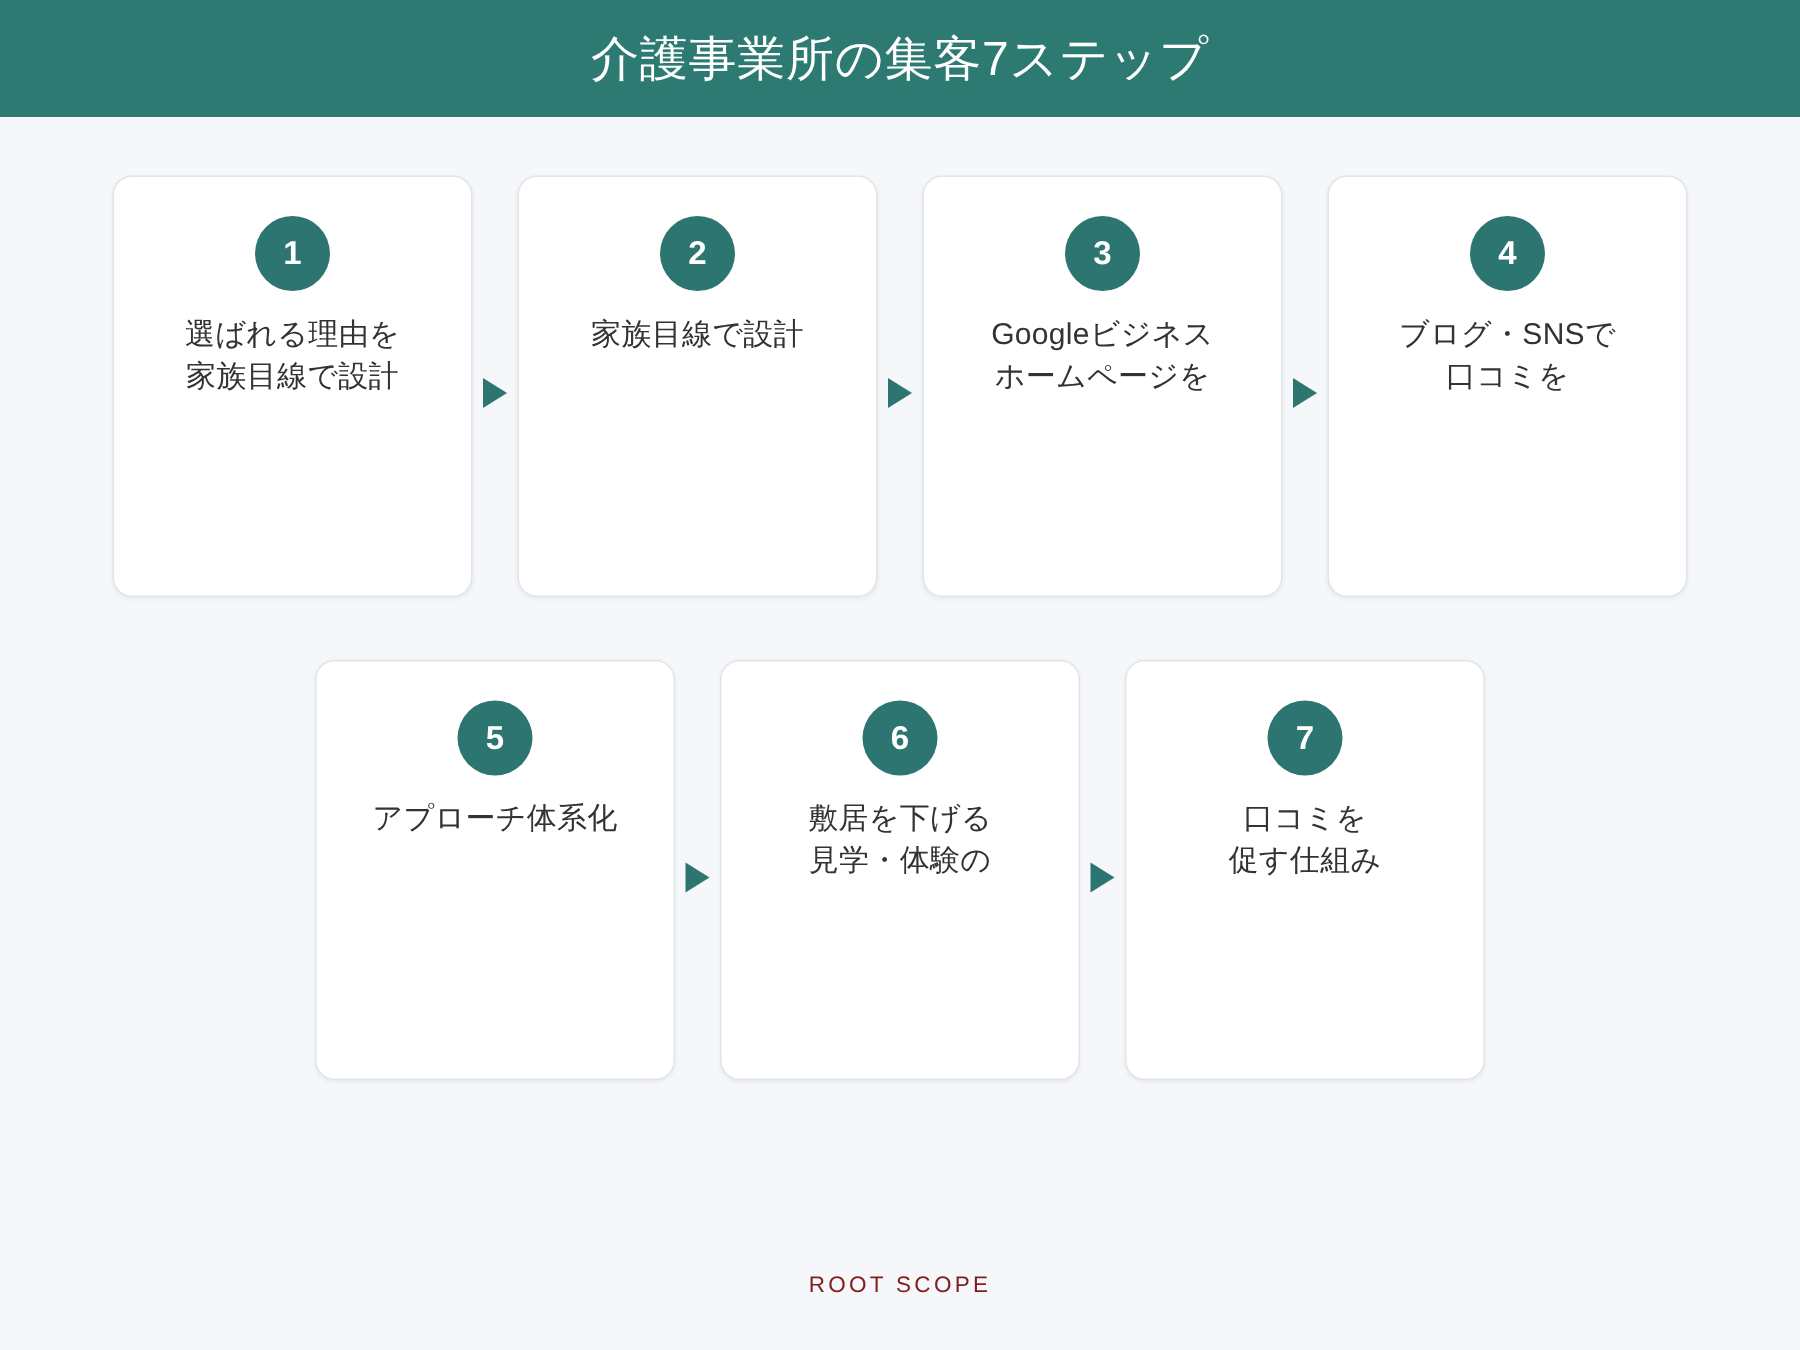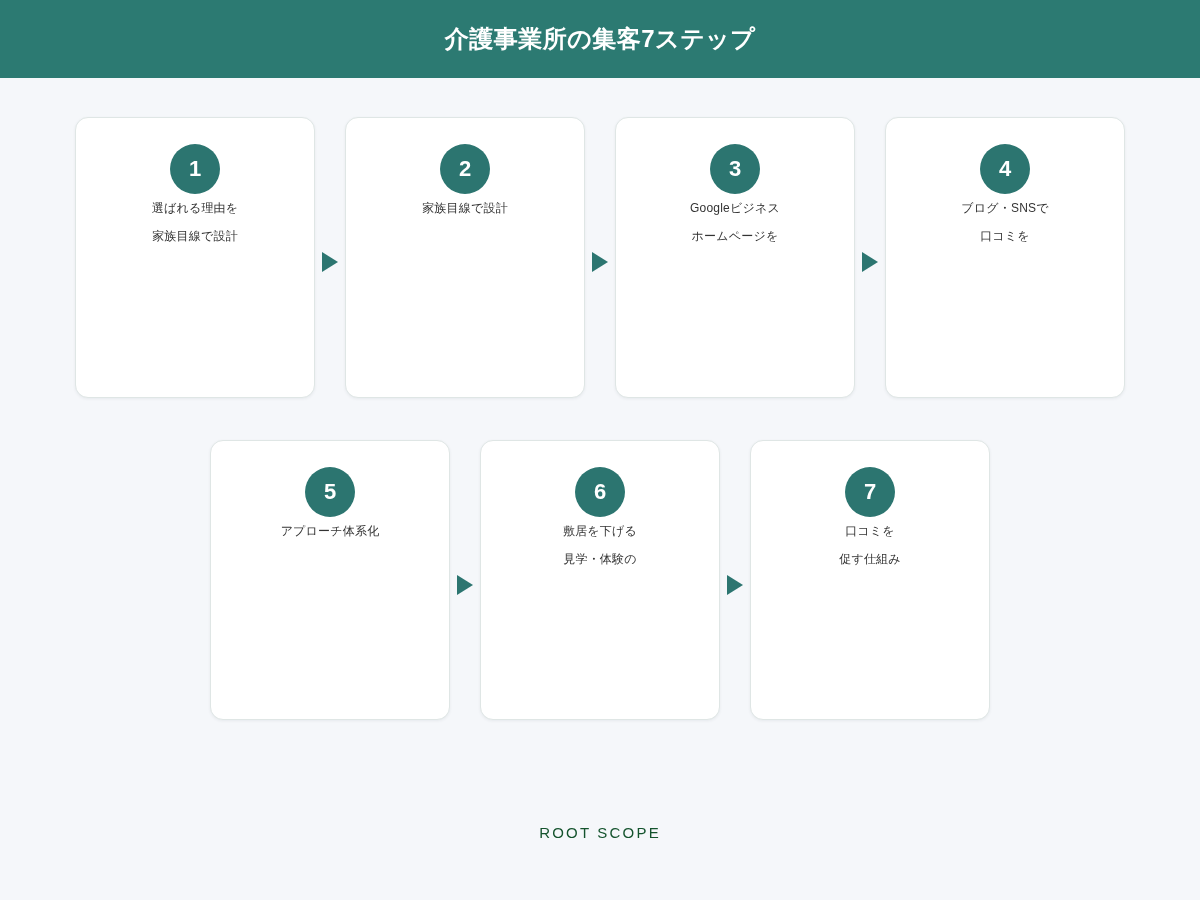--- a/index.html
+++ b/index.html
@@ -23,22 +23,22 @@
     top: 0; left: 0;
     width: 1200px;
     height: 78px;
     background: #2c7a72;
     display: flex;
     align-items: center;
     justify-content: center;
   }
   .header-title {
     color: #ffffff;
-    font-size: 24px;
-    font-weight: bold;
+    font-size: 32px;
+    font-weight: normal;
     letter-spacing: 0.5px;
     line-height: 1.2;
     white-space: nowrap;
   }
 
   
   .flow-canvas {
     position: absolute;
     top: 78px; left: 0;
     width: 1200px;
@@ -87,24 +87,25 @@
     font-size: 22px;
     font-weight: bold;
     display: flex;
     align-items: center;
     justify-content: center;
     line-height: 1;
     flex: 0 0 auto;
   }
 
   .step-text {
+    margin-top: 15px;
     width: 210px;
     text-align: center;
     color: #333333;
-    font-size: 12px;
+    font-size: 20px;
     line-height: 28px;
     letter-spacing: 0.2px;
   }
   .step-text .line { display: block; white-space: nowrap; }
 
   
   .arrow-gap {
     width: 30px;
     height: 281px;
     flex: 0 0 auto;
@@ -118,24 +119,24 @@
     height: 0;
     border-top: 10px solid transparent;
     border-bottom: 10px solid transparent;
     border-left: 16px solid #2c7570;
   }
 
   
   .footer-brand {
     position: absolute;
     left: 0;
-    top: 824px;
+    top: 848px;
     width: 1200px;
     text-align: center;
-    color: #14532d;
+    color: #7f1d1d;
     font-size: 15px;
     letter-spacing: 2.2px;
   }
 </style>
 </head>
 <body>
 
 <div class="header-bar">
   <h1 class="header-title">介護事業所の集客7ステップ</h1>
 </div>

